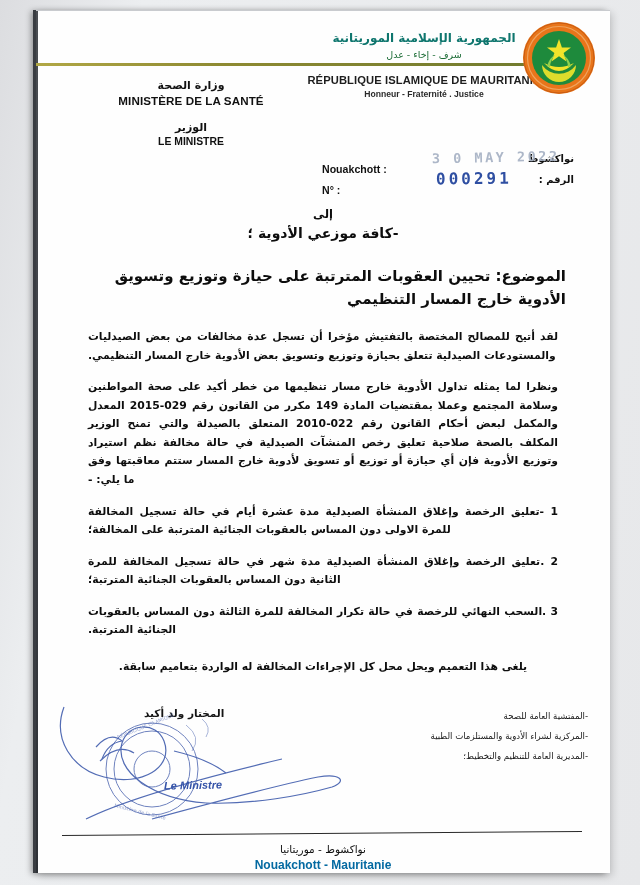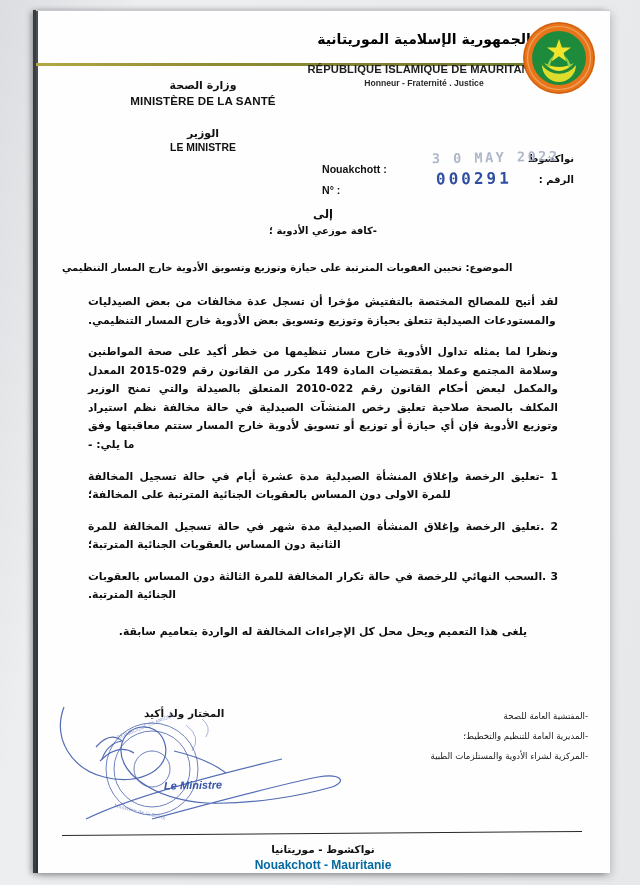--- a/index.html
+++ b/index.html
@@ -32,43 +32,43 @@
   .hdr{position:relative;height:120px;}
   .rule{
     position:absolute;left:-40px;top:52px;width:560px;height:3px;
     background:linear-gradient(90deg,#b9ae4a 0%,#8e8a32 40%,#6f7a2e 100%);
   }
   .rep-block{
     position:absolute;left:268px;top:20px;width:240px;text-align:center;
   }
   .rep-ar{
     font-family:"DejaVu Sans", sans-serif;
-    font-size:14px;font-weight:bold;color:#000000;
+    font-size:12px;font-weight:bold;color:#0f766e;
     direction:rtl;letter-spacing:.2px;line-height:1.25;
   }
   .rep-ar-sub{
     font-family:"DejaVu Sans", sans-serif;
     font-size:9.5px;color:#1a6b34;direction:rtl;margin-top:3px;
   }
   .rep-fr{
     font-size:11.2px;font-weight:bold;color:#1d1d1d;margin-top:14px;letter-spacing:.1px;
   }
   .rep-fr-sub{font-size:8.6px;font-weight:bold;color:#2a2a2a;margin-top:3px;}
 
   
   .emblem{
     position:absolute;left:484px;top:8px;width:78px;height:78px;
   }
   .emblem svg{display:block;}
 
   
-  .min-block{position:absolute;left:42px;top:68px;width:250px;text-align:center;}
+  .min-block{position:absolute;left:30px;top:68px;width:250px;text-align:center;}
   .min-ar{font-family:"DejaVu Sans",sans-serif;font-size:11px;font-weight:bold;color:#111;direction:rtl;}
   .min-fr{font-size:11.6px;font-weight:bold;color:#111;margin-top:2px;letter-spacing:.1px;}
-  .minr-ar{font-family:"DejaVu Sans",sans-serif;font-size:11px;font-weight:bold;color:#111;direction:rtl;margin-top:20px;}
+  .minr-ar{font-family:"DejaVu Sans",sans-serif;font-size:11px;font-weight:bold;color:#111;direction:rtl;margin-top:14px;}
   .minr-fr{font-size:10.4px;font-weight:bold;color:#111;margin-top:2px;}
 
   
   .refbox{position:absolute;left:286px;top:140px;width:268px;height:48px;}
   .ref-row{position:relative;height:21px;}
   .ref-fr{position:absolute;left:0;top:12px;font-size:10.6px;font-weight:bold;color:#111;}
   .ref-ar{position:absolute;right:16px;top:2px;font-family:"DejaVu Sans",sans-serif;font-size:10px;font-weight:bold;color:#111;direction:rtl;}
   .stamp-date{
     position:absolute;left:110px;top:-2px;
     font-family:"DejaVu Sans Mono", monospace;
@@ -83,24 +83,24 @@
   }
 
   
   .body{
     position:absolute;left:0;top:196px;width:574px;
     direction:rtl;
     font-family:"DejaVu Sans", sans-serif;
     color:#0d0d0d;
   }
   .to-line{text-align:center;font-size:11.5px;font-weight:bold;margin-bottom:4px;}
-  .addr{text-align:center;font-size:10px;font-weight:bold;margin:0 auto 11px;}
+  .addr{text-align:center;font-size:14px;font-weight:bold;margin:0 auto 11px;}
   .subject{
-    font-size:10px;font-weight:bold;text-align:left;
-    margin:24px 26px 18px;line-height:1.5;
+    font-size:15px;font-weight:bold;text-align:right;
+    margin:24px 44px 18px;line-height:1.5;
   }
   .para{
     font-size:10.8px;line-height:1.72;text-align:justify;
     margin:0 52px 13px;font-weight:bold;
   }
   .para.j{text-align:justify;text-align-last:left;}
   .list{margin:0 52px;padding:0;list-style:none;}
   .list li{
     font-size:10.8px;line-height:1.72;margin-bottom:13px;font-weight:bold;
     text-align:justify;text-align-last:left;
@@ -127,35 +127,36 @@
   .dist{position:absolute;right:22px;top:700px;width:250px;direction:rtl;text-align:right;
         font-family:"DejaVu Sans",sans-serif;}
   .dist-title{font-size:9.5px;font-weight:bold;text-decoration:underline;margin-bottom:10px;color:#111;}
   .dist li{font-size:8.6px;margin-bottom:10px;color:#181818;list-style:none;}
   .dist ul{margin:0;padding:0;}
 
   
   .foot-rule{position:absolute;left:26px;top:822px;width:520px;height:1.4px;background:#2a2a2a;
              transform:rotate(-.45deg);}
   .foot{position:absolute;left:0;top:832px;width:574px;text-align:center;}
-  .foot-ar{font-family:"DejaVu Sans",sans-serif;font-size:10.5px;font-weight:bold;color:#111;direction:rtl;}
+  .foot-ar{font-family:"DejaVu Sans",sans-serif;font-size:10.5px;font-weight:normal;color:#111;direction:rtl;}
   .foot-fr{font-size:12px;font-weight:bold;color:#0369a1;margin-top:3px;}
 </style>
 </head>
 <body>
 
 <div class="scan-shadow"></div>
 
 <div class="page">
 
   <div class="hdr">
     <div class="rule"></div>
 
     <div class="rep-block">
       <div class="rep-ar">الجمهورية الإسلامية الموريتانية</div>
+      <div class="rep-ar-sub">شرف - إخاء - عدل</div>
       <div class="rep-fr">RÉPUBLIQUE ISLAMIQUE DE MAURITANIE</div>
       <div class="rep-fr-sub">Honneur - Fraternité . Justice</div>
     </div>
 
     <div class="emblem">
       <svg width="78" height="78" viewBox="0 0 78 78">
         <circle cx="39" cy="39" r="36" fill="#E8751A"></circle>
         <circle cx="39" cy="39" r="35" fill="none" stroke="#C85B12" stroke-width="1"></circle>
         <circle cx="39" cy="39" r="27" fill="#1E8A3C"></circle>
         <path d="M22 46 a17 17 0 0 0 34 0 a21 21 0 0 1 -34 0 z" fill="#F2E42A" opacity="0.9"></path>
@@ -232,22 +233,22 @@
           <path d="M146 24 q10 8 4 18"></path>
         </g>
       </svg>
     </div>
     <div class="seal-txt">Le Ministre</div>
   </div>
 
   <div class="dist">
     <ul>
       <li>-المفتشية العامة للصحة</li>
+      <li>-المركزية لشراء الأدوية والمستلزمات الطبية</li>
       <li>-المديرية العامة للتنظيم والتخطيط؛</li>
-      <li>-المركزية لشراء الأدوية والمستلزمات الطبية</li>
     </ul>
   </div>
 
   <div class="foot-rule"></div>
   <div class="foot">
     <div class="foot-ar">نواكشوط - موريتانيا</div>
     <div class="foot-fr">Nouakchott - Mauritanie</div>
   </div>
 
 </div>

